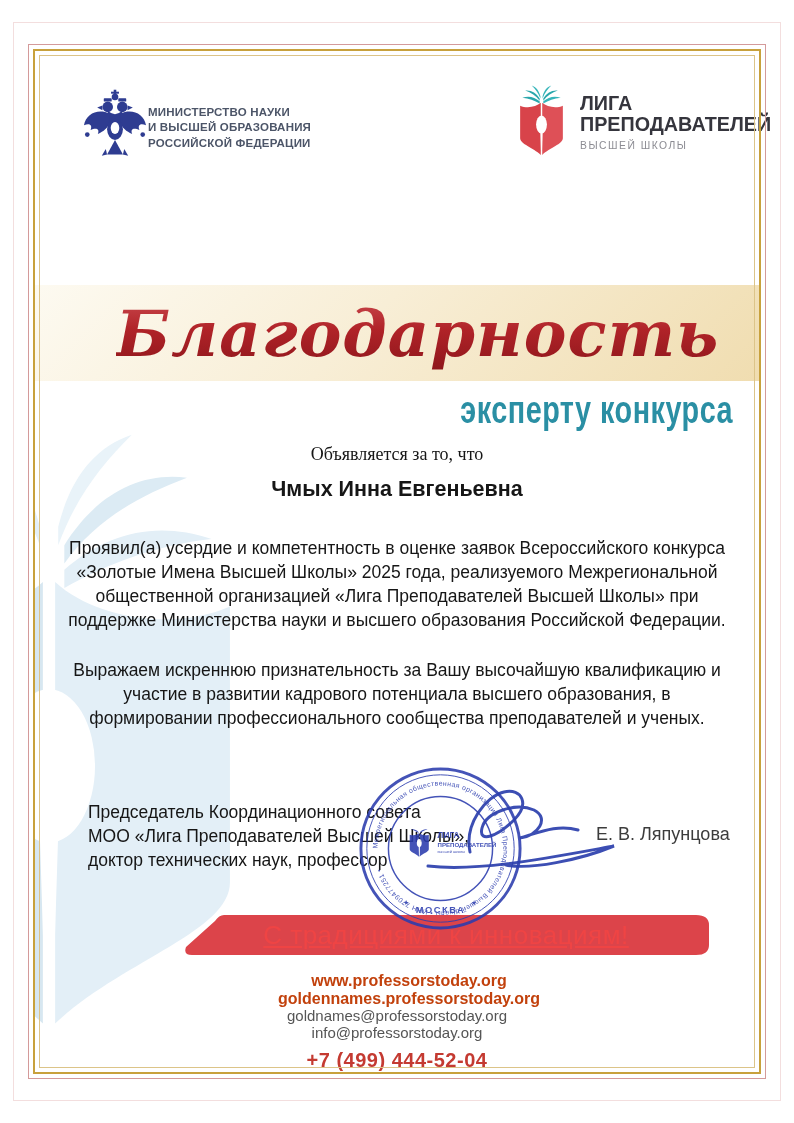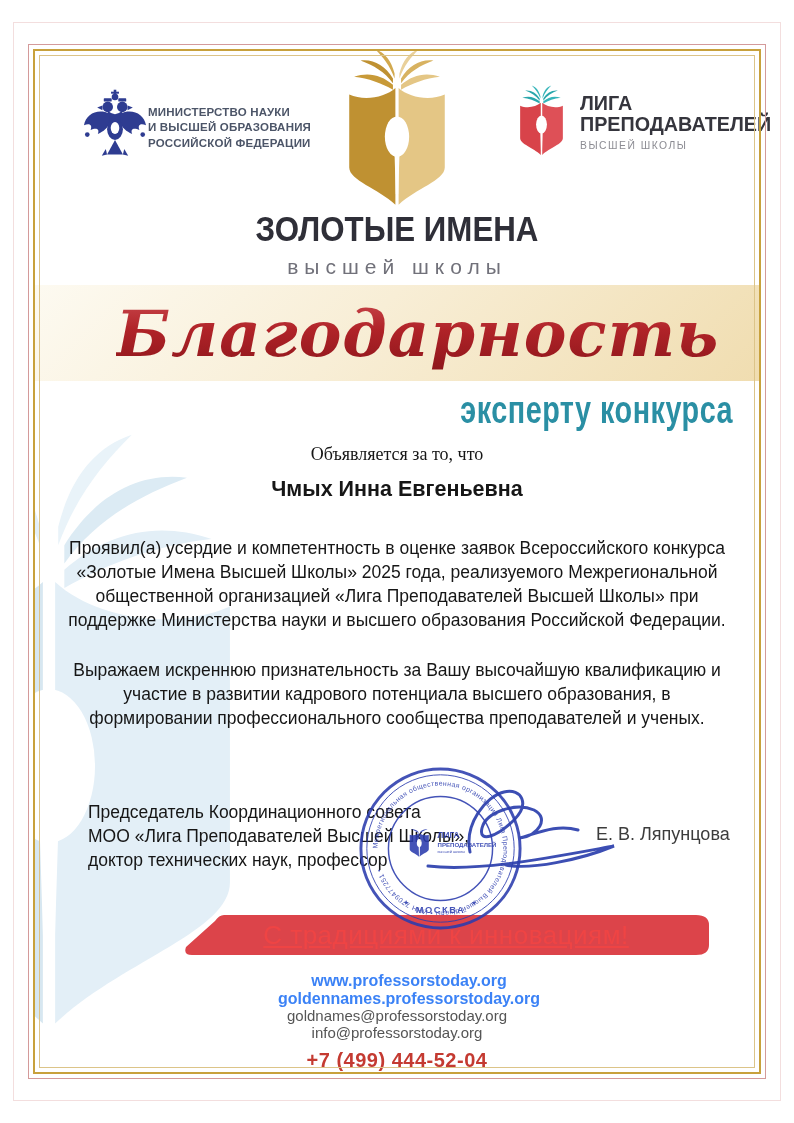--- a/index.html
+++ b/index.html
@@ -57,21 +57,21 @@
   .stamp{position:absolute;left:357px;top:765px;width:167px;height:167px;z-index:3;opacity:.88;}
   .sig-scrawl{position:absolute;left:408px;top:768px;width:240px;height:120px;z-index:3;opacity:.92;}
   
   .banner{position:absolute;left:182px;top:914px;width:528px;height:42px;z-index:2;}
   .banner-label{
     position:absolute;inset:0;display:flex;align-items:center;justify-content:center;
     color:#ef4444;font-size:26px;letter-spacing:.5px;text-decoration:underline;
   }
   
   .footer{position:absolute;left:0;top:971px;width:794px;text-align:center;z-index:2;}
-  .site{font-size:16px;font-weight:bold;color:#3b82f6;line-height:17px;margin:1px 0;padding-left:24px;}
+  .site{font-size:16px;font-weight:bold;color:#c2410c;line-height:17px;margin:1px 0;padding-left:24px;}
   .mail{font-size:15px;color:#555555;line-height:16px;margin:1px 0;}
   .phone{font-size:20px;font-weight:bold;color:#c43a31;margin-top:8px;letter-spacing:.5px;}
 </style>
 </head>
 <body>
 
 <div class="page">
 
   <div class="wm-clip">
     <svg class="wm" width="460" height="645" viewBox="0 0 150 210">
@@ -135,36 +135,20 @@
       <ellipse cx="75" cy="112" rx="15" ry="25" fill="#ffffff"></ellipse>
       <path d="M72 134 L78 134 L76.5 182 L75 190 L73.5 182 Z" fill="#ffffff"></path>
     </svg>
     <div class="league-text">
       <div class="league-title">ЛИГА</div>
       <div class="league-title">ПРЕПОДАВАТЕЛЕЙ</div>
       <div class="league-sub">ВЫСШЕЙ ШКОЛЫ</div>
     </div>
   </div>
 
-  <div class="golden">
-    <svg class="golden-book" width="124" height="170" viewBox="0 0 150 210">
-      <path d="M73 52 C60 64 34 68 16 60 L16 150 C16 166 52 176 73 196 Z" fill="#bf9132"></path>
-      <path d="M77 52 C90 64 116 68 134 60 L134 150 C134 166 98 176 77 196 Z" fill="#e4c685"></path>
-      <path d="M70 48 C56 36 40 32 22 38 C40 40 56 46 70 54 Z" fill="#c89a38"></path>
-      <path d="M70 40 C60 24 46 16 30 18 C46 24 60 32 70 46 Z" fill="#bf9132"></path>
-      <path d="M72 34 C68 18 60 8 48 4 C58 14 66 24 72 40 Z" fill="#d2a94e"></path>
-      <path d="M80 48 C94 36 110 32 128 38 C110 40 94 46 80 54 Z" fill="#e4c685"></path>
-      <path d="M80 40 C90 24 104 16 120 18 C104 24 90 32 80 46 Z" fill="#d8b260"></path>
-      <path d="M78 34 C82 18 90 8 102 4 C92 14 84 24 78 40 Z" fill="#e9d09a"></path>
-      <ellipse cx="75" cy="112" rx="15" ry="25" fill="#ffffff"></ellipse>
-      <path d="M72 134 L78 134 L76.5 182 L75 190 L73.5 182 Z" fill="#ffffff"></path>
-    </svg>
-    <div class="golden-title">ЗОЛОТЫЕ ИМЕНА</div>
-    <div class="golden-sub">высшей школы</div>
-  </div>
 
   <div class="band">
     <div class="award-title">Благодарность</div>
   </div>
   <div class="award-subtitle">эксперту конкурса</div>
 
   <div class="intro">Объявляется за то, что</div>
   <div class="recipient">Чмых Инна Евгеньевна</div>
   <div class="para para1">Проявил(а) усердие и компетентность в оценке заявок Всероссийского конкурса «Золотые Имена Высшей Школы» 2025 года, реализуемого Межрегиональной общественной организацией «Лига Преподавателей Высшей Школы» при поддержке Министерства науки и высшего образования Российской Федерации.</div>
   <div class="para para2">Выражаем искреннюю признательность за Вашу высочайшую квалификацию и участие в развитии кадрового потенциала высшего образования, в формировании профессионального сообщества преподавателей и ученых.</div>

